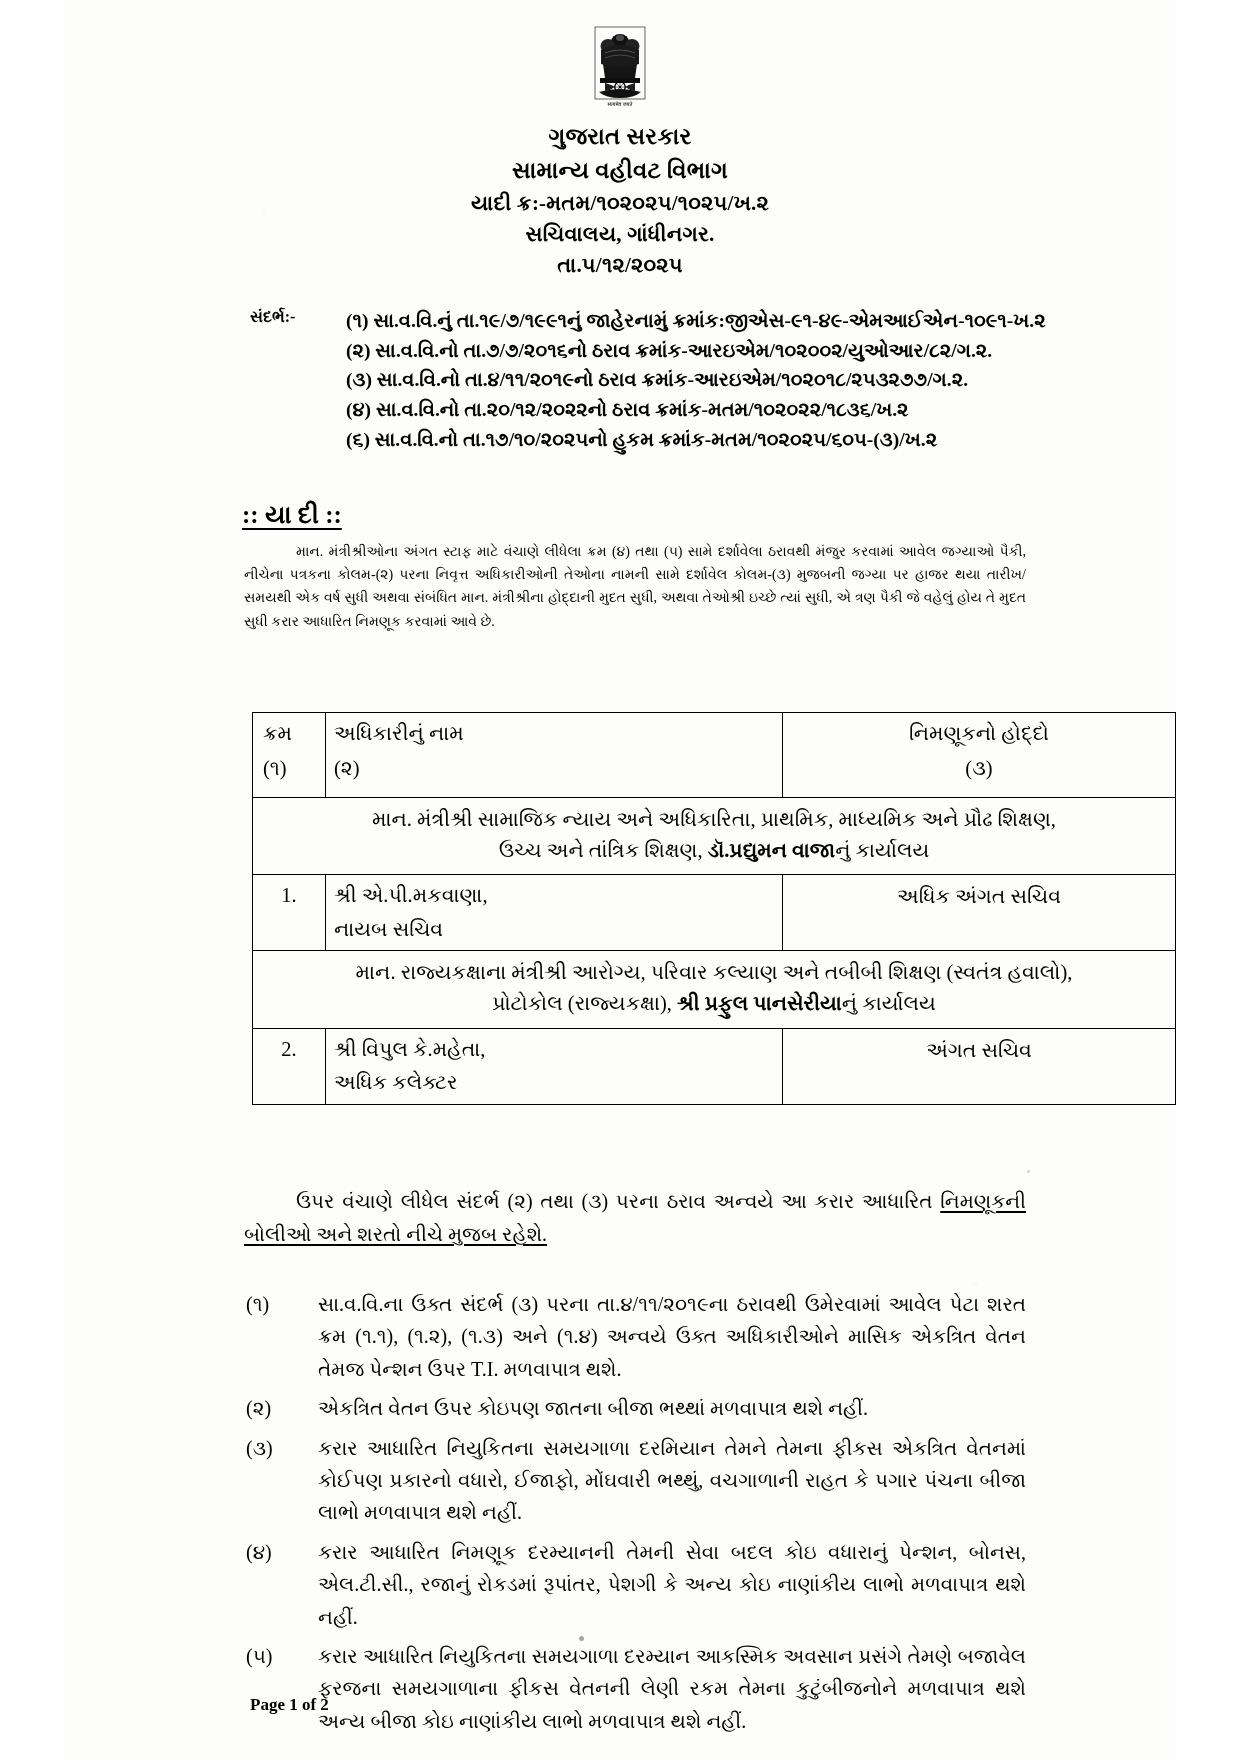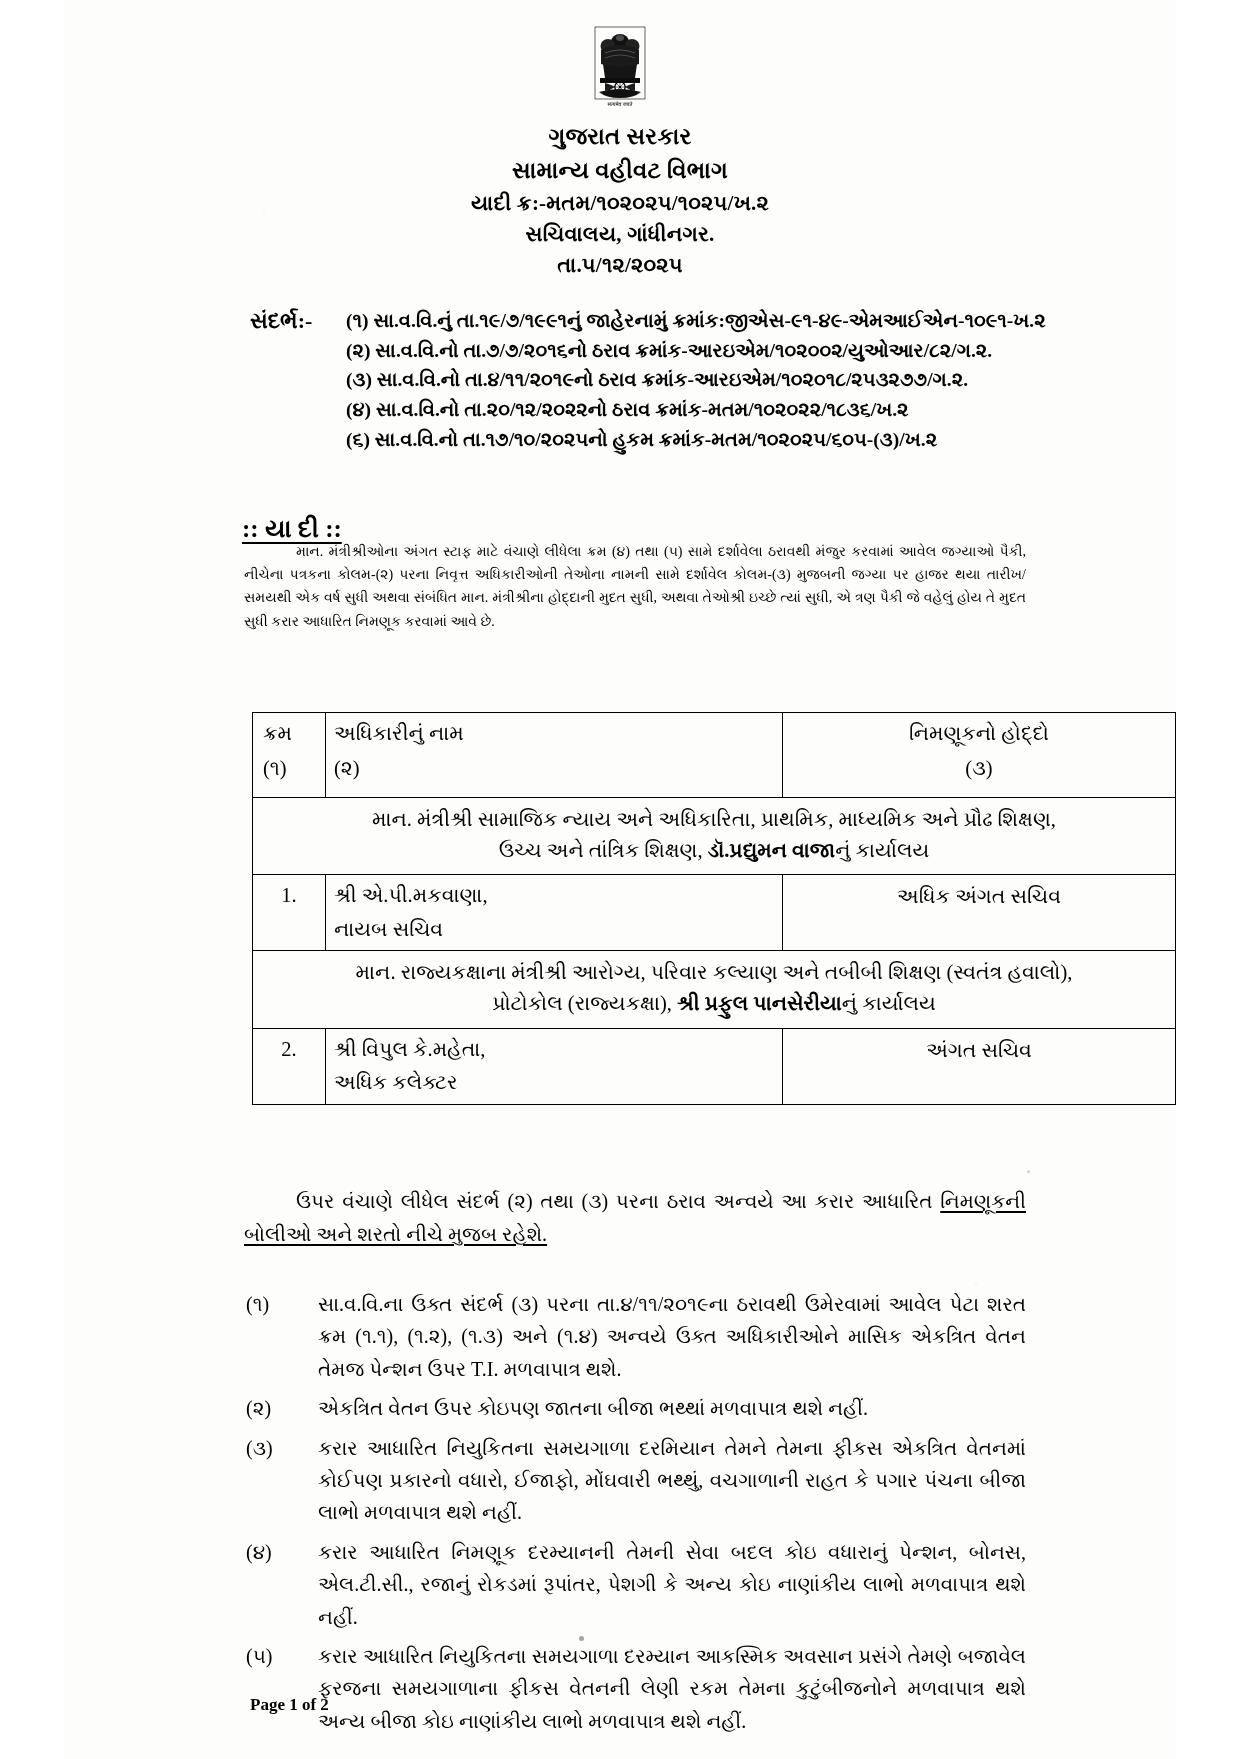--- a/index.html
+++ b/index.html
@@ -69,21 +69,21 @@
   .refblock {
     position: absolute;
     left: 186px;
     top: 306px;
     right: 150px;
   }
   .ref-label {
     position: absolute;
     left: 0;
     top: 2px;
-    font-size: 22px;
+    font-size: 16px;
     font-weight: 700;
   }
   .ref-items {
     margin-left: 96px;
   }
   .ref-items li {
     list-style: none;
     font-size: 19.5px;
     line-height: 1.52;
     white-space: nowrap;
@@ -92,21 +92,21 @@
     padding: 0;
     margin-top: 0;
     margin-bottom: 0;
     font-weight: bold;
   }
 
   
   .yadi {
     position: absolute;
     left: 178px;
-    top: 515px;
+    top: 501px;
     font-size: 25px;
     font-weight: 700;
     text-decoration: underline;
     text-underline-offset: 5px;
   }
 
   
   .main-para {
     position: absolute;
     left: 180px;

